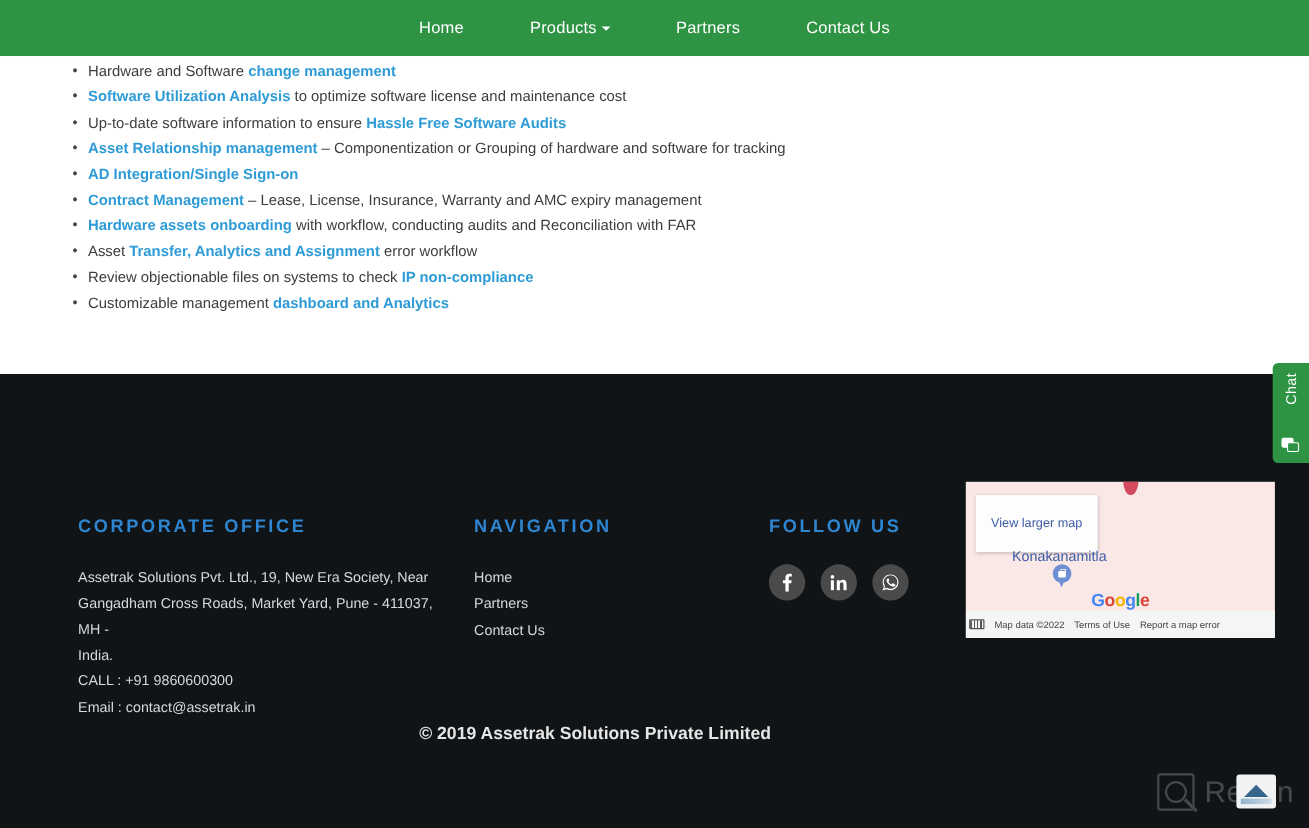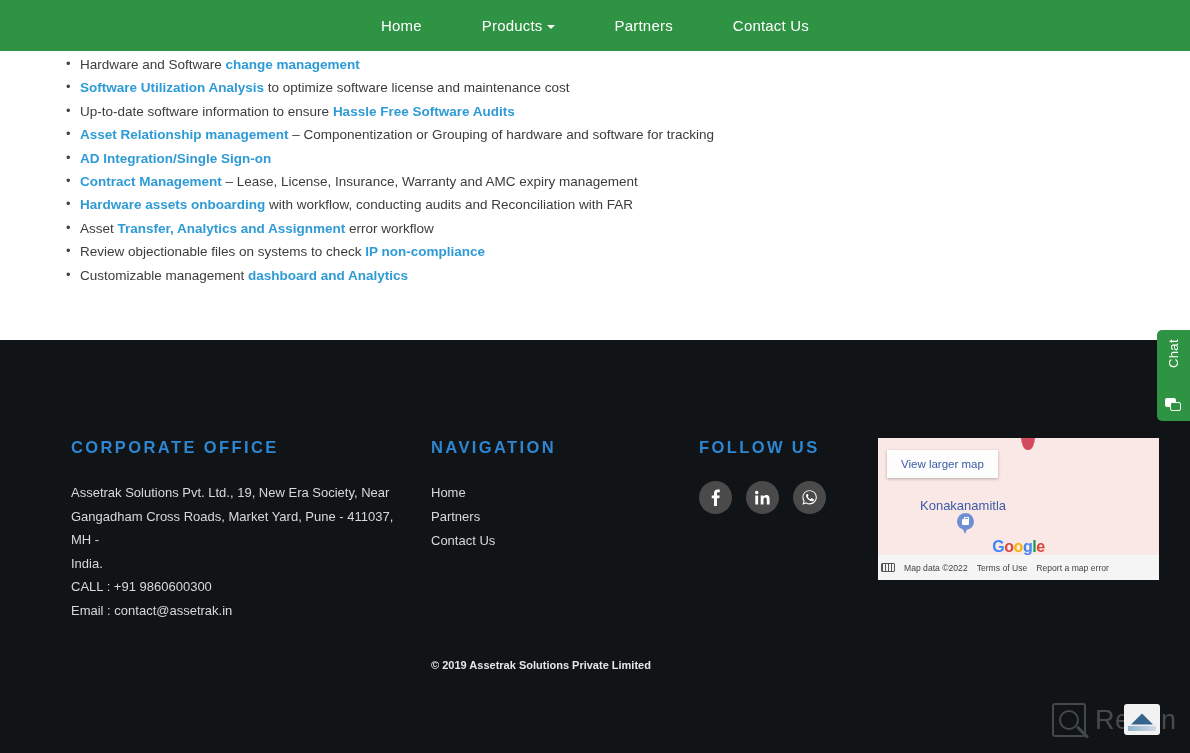--- a/index.html
+++ b/index.html
@@ -56,21 +56,21 @@
   }
   .footer-cols { position: absolute; top: 98px; left: 0; width: 1190px; }
   .fcol { position: absolute; top: 0; }
   .fcol-1 { left: 71px; width: 330px; }
   .fcol-2 { left: 431px; width: 250px; }
   .fcol-3 { left: 699px; width: 170px; }
   .fcol-4 { left: 878px; width: 300px; }
 
   .fhead {
     color: #2e86d1; font-size: 16.5px; font-weight: bold;
-    letter-spacing: 2.4px; margin-bottom: 24px; white-space: nowrap;
+    letter-spacing: 2.4px; margin-bottom: 24px; white-space: nowrap; margin-top: 32px;
   }
   .addr {
     color: #d8d8d8; font-size: 13px; line-height: 23.6px; max-width: 325px;
   }
   .flink {
     display: block; color: #d8d8d8; font-size: 13px;
     line-height: 23.8px; text-decoration: none; cursor: pointer;
   }
 
   
@@ -84,21 +84,21 @@
 
   
   .map {
     position: absolute; top: 0; left: 0;
     width: 281px; height: 142px; background: #fae8e6;
     overflow: hidden; border: 0;
   }
   .map-viewlarger {
     position: absolute; top: 12px; left: 9px;
     background: #fdfdfd; color: #3b5ba5; font-size: 11.5px;
-    padding: 8px 14px; box-shadow: 0 1px 3px rgba(0,0,0,.28);
+    padding: 20px 14px; box-shadow: 0 1px 3px rgba(0,0,0,.28);
     cursor: pointer; white-space: nowrap;
   }
   .map-pin {
     position: absolute; top: -10px; left: 143px;
     width: 14px; height: 22px; background: #d44a5e;
     border-radius: 50% 50% 50% 50% / 42% 42% 62% 62%;
     transform: rotate(0deg);
   }
   .map-pin::after {
     content: ""; position: absolute; left: 3px; top: 13px;
@@ -142,21 +142,21 @@
   .map-foot .kbd {
     width: 14px; height: 9px; border: 1px solid #555; border-radius: 1px;
     display: inline-block;
     background: repeating-linear-gradient(90deg,#555 0 1.4px,transparent 1.4px 3px);
   }
   .map-foot span { cursor: pointer; white-space: nowrap; }
 
   
   .copyright {
     position: absolute; top: 319px; left: 0; width: 1082px;
-    text-align: center; color: #e6e6e6; font-size: 11px; font-weight: bold;
+    text-align: center; color: #e6e6e6; font-size: 16px; font-weight: bold;
   }
 
   
   .chat-widget {
     position: absolute; top: 330px; right: 0;
     width: 33px; height: 91px; background: #2e9444;
     border-radius: 5px 0 0 5px;
     display: flex; flex-direction: column; align-items: center;
     justify-content: space-between; padding: 9px 0 8px; cursor: pointer;
   }

